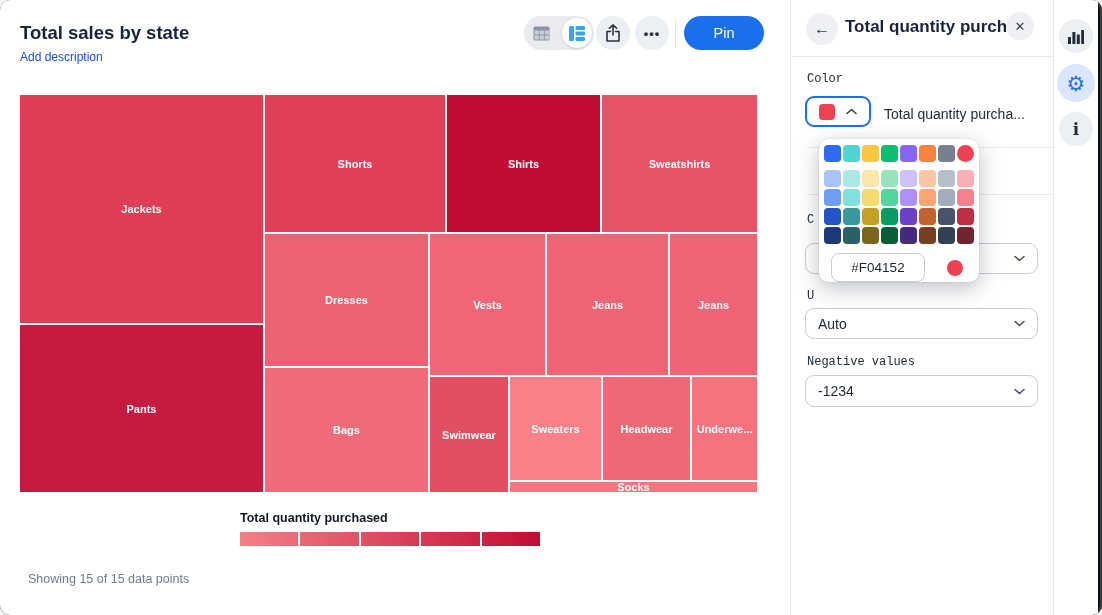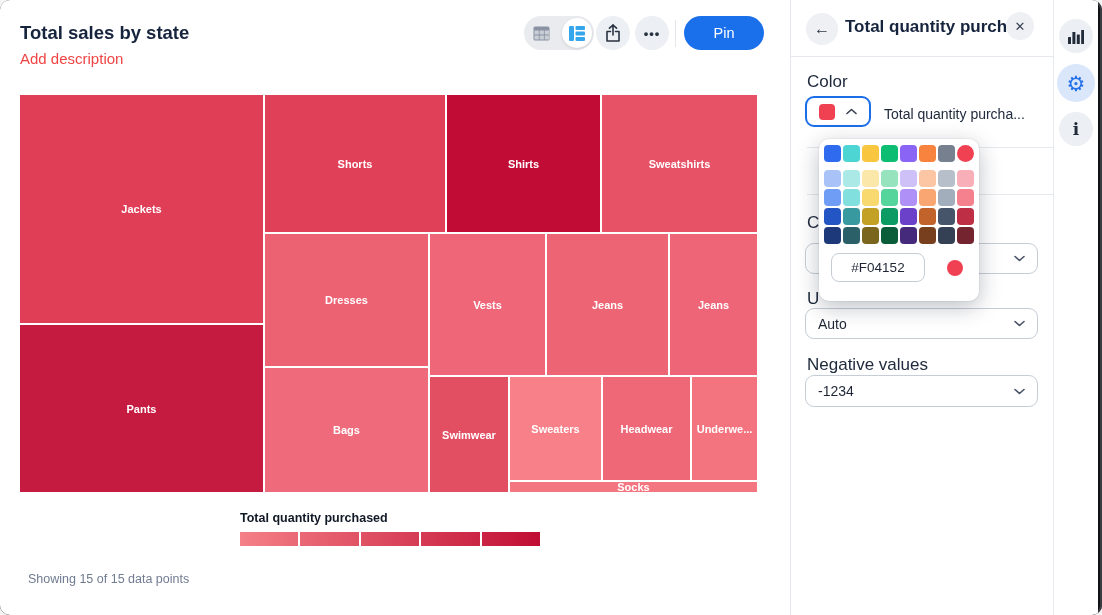--- a/index.html
+++ b/index.html
@@ -6,21 +6,21 @@
   html,body { background:#f4f4f4; }
   body { font-family:"Liberation Sans", sans-serif; }
   .window {
     position:relative; width:1102px; height:615px; background:#fff;
     border-radius:10px; overflow:hidden;
     box-shadow: inset 0 0 0 2px #3a3d42, inset -4px -5px 0 #0f1115;
   }
   
   .main { position:absolute; left:0; top:0; width:790px; height:615px; background:#fff; }
   .page-title { position:absolute; left:20px; top:22px; font-size:18.5px; font-weight:700; color:#16243d; }
-  .page-subtitle { position:absolute; left:20px; top:50px; font-size:15px; color:#ef4444; }
+  .page-subtitle { position:absolute; left:20px; top:50px; font-size:12px; color:#1d4ed8; }
   .seg-control { position:absolute; left:524px; top:16px; width:70px; height:34px; background:#e9ebef; border-radius:17px; display:flex; align-items:center; justify-content:space-around; }
   .seg-btn { width:30px; height:30px; border-radius:50%; display:flex; align-items:center; justify-content:center; cursor:pointer; }
   .seg-btn.selected { background:#fff; box-shadow:0 1px 3px rgba(0,0,0,.12); }
   .circle-btn { position:absolute; width:34px; height:34px; border-radius:50%; background:#eceff3; display:flex; align-items:center; justify-content:center; cursor:pointer; }
   .share-btn { left:596px; top:16px; }
   .more-btn { left:635px; top:16px; color:#2a3342; font-size:13px; letter-spacing:1px; font-weight:700; }
   .toolbar-divider { position:absolute; left:675px; top:20px; width:1px; height:27px; background:#e3e6ea; }
   .pin-btn { position:absolute; left:684px; top:16px; width:80px; height:34px; border-radius:17px; background:#1a6feb; color:#fff; font-size:14.5px; display:flex; align-items:center; justify-content:center; cursor:pointer; border:none; font-family:inherit; }
   
   .treemap { position:absolute; left:20px; top:95px; width:737px; height:397px; }
@@ -32,29 +32,29 @@
   .legend-seg { flex:1; }
   .legend-ticks { position:absolute; left:240px; top:553px; width:300px; height:16px; }
   .legend-ticks span { position:absolute; transform:translateX(-50%); font-size:12px; color:#5b6574; white-space:nowrap; }
   .status-text { position:absolute; left:28px; top:572px; font-size:12.5px; color:#707b91; }
   
   .panel { position:absolute; left:790px; top:0; width:263px; height:615px; background:#fff; border-left:1px solid #e3e6ea; }
   .panel-header { position:absolute; left:0; top:0; width:263px; height:57px; border-bottom:1px solid #e6e9ed; }
   .back-btn { position:absolute; left:15px; top:13px; width:32px; height:32px; border-radius:50%; background:#eef0f4; display:flex; align-items:center; justify-content:center; font-size:16px; color:#2a3342; cursor:pointer; }
   .panel-title { position:absolute; left:54px; top:17px; width:172px; font-size:17px; font-weight:700; color:#16243d; white-space:nowrap; overflow:hidden; }
   .close-btn { position:absolute; left:215px; top:12px; width:28px; height:28px; border-radius:50%; background:#eef0f4; display:flex; align-items:center; justify-content:center; font-size:13px; color:#3a4353; cursor:pointer; z-index:5; }
-  .field-label { position:absolute; font-size:17px; color:#202b3d; }
+  .field-label { position:absolute; font-size:12px; color:#202b3d;font-family:Liberation Mono, monospace; }
   .swatch-btn { position:absolute; left:14px; top:96px; width:66px; height:31px; background:#fff; border:2px solid #1c6ee8; border-radius:9px; display:flex; align-items:center; justify-content:space-evenly; cursor:pointer; }
   .swatch-chip { width:16px; height:16px; border-radius:4px; }
   .series-text { position:absolute; left:93px; top:106px; width:160px; font-size:14px; color:#202b3d; white-space:nowrap; overflow:hidden; }
   .hdivider { position:absolute; left:16px; width:247px; height:1px; background:#e6e9ed; }
   .dropdown { position:absolute; left:14px; width:233px; height:31px; border:1px solid #c6cdd6; border-radius:9px; background:#fff; display:flex; align-items:center; padding:0 12px; cursor:pointer; }
   .dropdown .dd-value { flex:1; font-size:14px; color:#1e2635; }
   
-  .popover { position:absolute; left:28px; top:139px; width:160px; background:#fff; border-radius:10px; box-shadow:0 6px 22px rgba(20,30,50,.28), 0 0 0 1px rgba(20,30,50,.04); padding:6px 4px 19px 4px; z-index:40; }
+  .popover { position:absolute; left:28px; top:139px; width:160px; background:#fff; border-radius:10px; box-shadow:0 6px 22px rgba(20,30,50,.28), 0 0 0 1px rgba(20,30,50,.04); padding:6px 4px 0 4px; z-index:40; }
   .pal-row { display:flex; gap:2px; justify-content:center; }
   .pal-main { margin-bottom:8px; }
   .pal-shades { display:flex; flex-direction:column; gap:2px; }
   .pal-swatch { width:17px; height:17px; border-radius:4px; cursor:pointer; }
   .pal-swatch.circle { border-radius:50%; }
   .hex-row { display:flex; align-items:center; margin-top:9px; padding-left:8px; }
   .hex-input { width:94px; height:29px; border:1px solid #c6cdd6; border-radius:8px; font-size:13.5px; color:#1e2635; text-align:center; font-family:inherit; outline:none; }
   .hex-dot { width:16px; height:16px; border-radius:50%; margin-left:22px; }
   
   .rail { position:absolute; left:1053px; top:0; width:45px; height:615px; background:#fff; border-left:1px solid #e6e9ed; }

